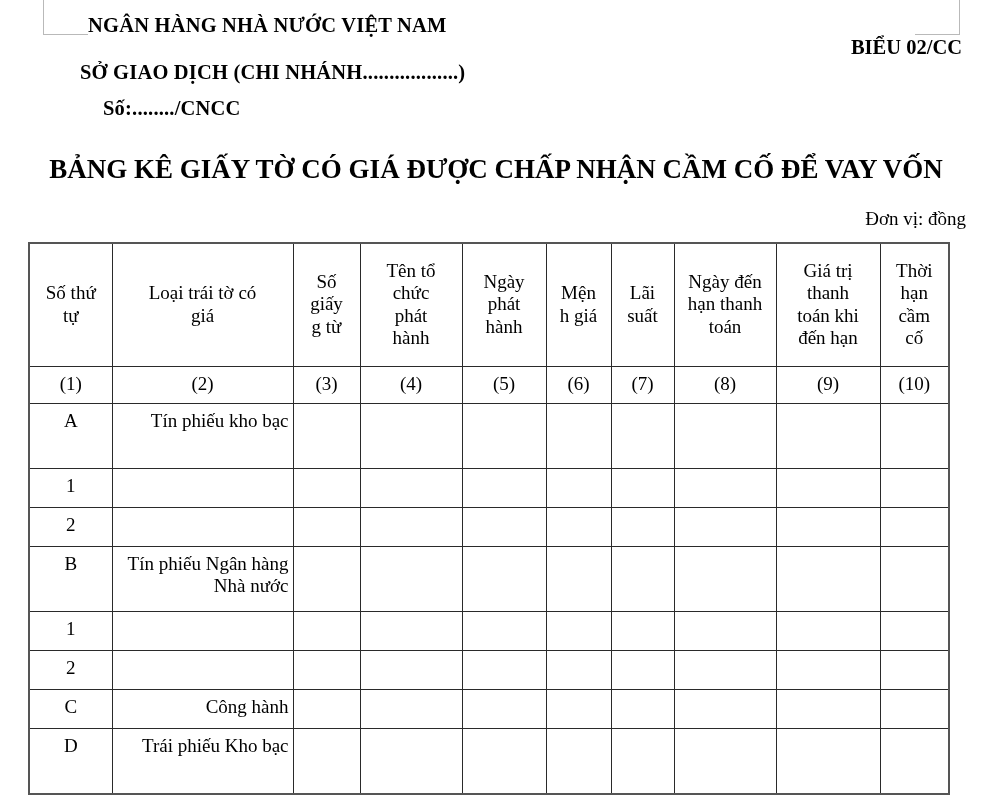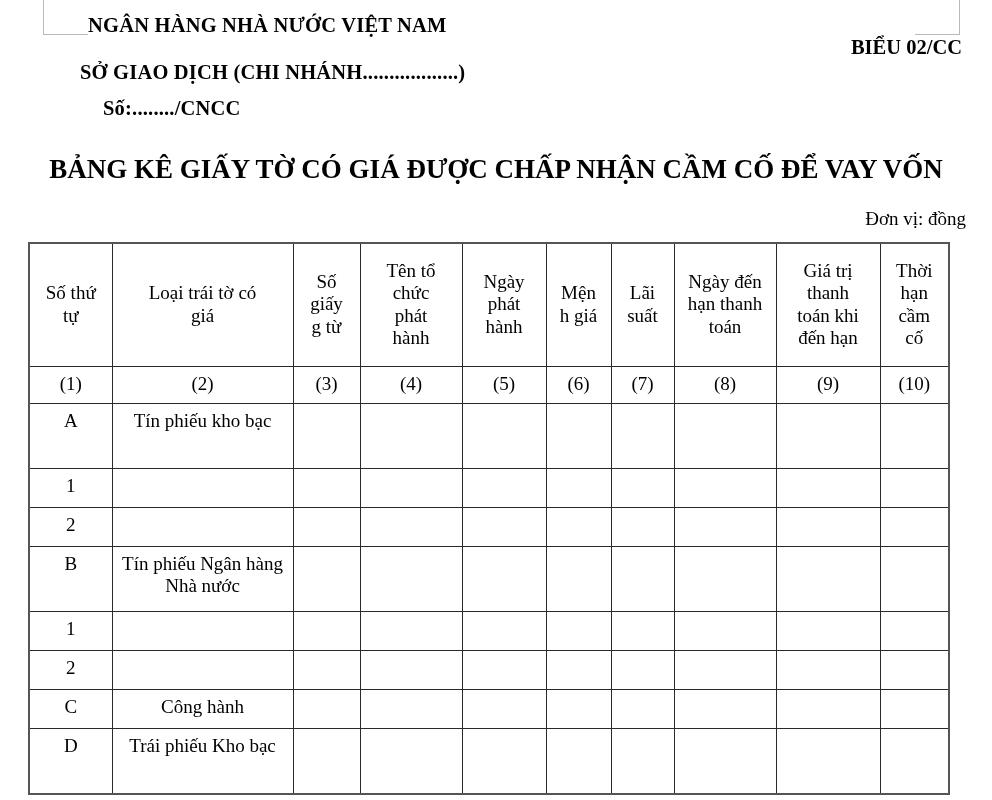--- a/index.html
+++ b/index.html
@@ -108,21 +108,21 @@
     height: 30px;
     padding: 3px 4px;
   }
   .body-row td {
     vertical-align: top;
     padding-top: 6px;
   }
   .body-row.tall td { height: 56px; }
   .body-row.short td { height: 30px; }
   .c-stt { text-align: center; }
-  .c-type { text-align: center; padding-left: 8px; margin-left: 15px; }
+  .c-type { text-align: right; padding-left: 8px; margin-left: 15px; }
 
   
   .hdr-lines { display: block; }
 </style>
 </head>
 <body>
 
 <div class="corner-mark tl"></div>
 <div class="corner-mark tr"></div>
 

